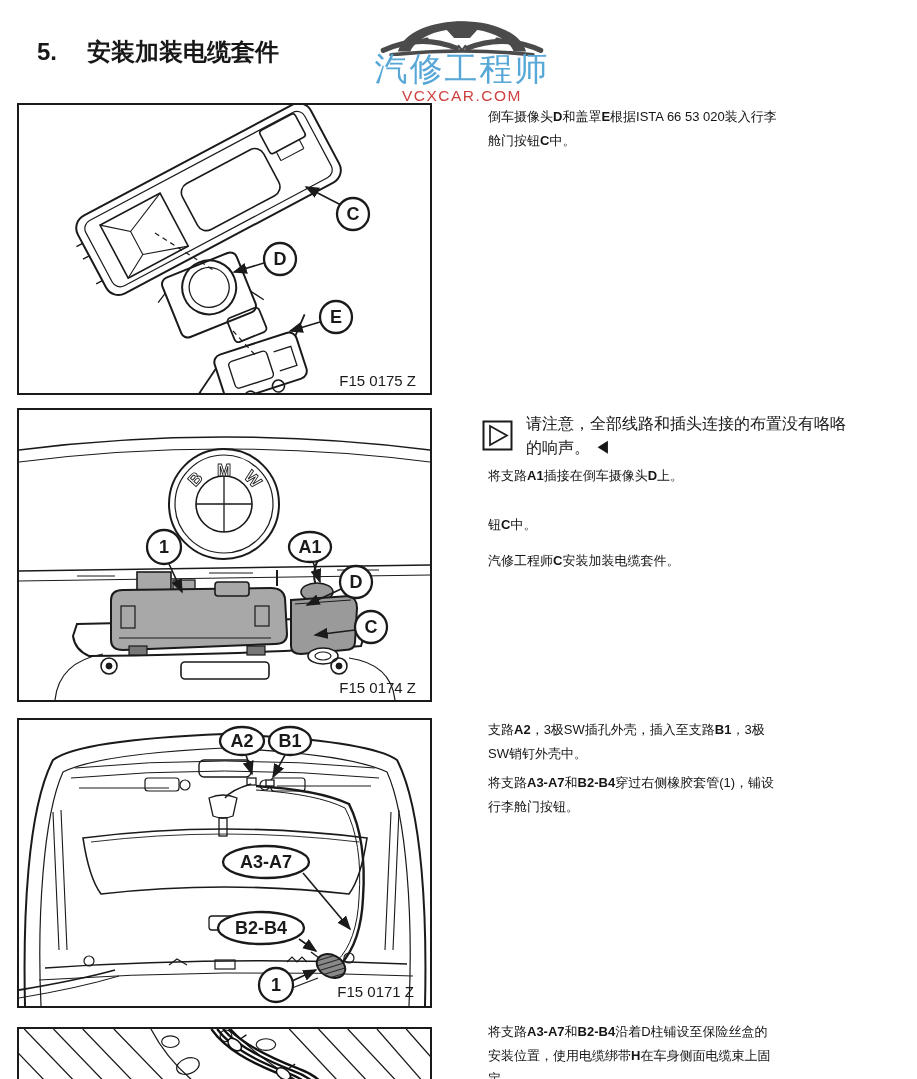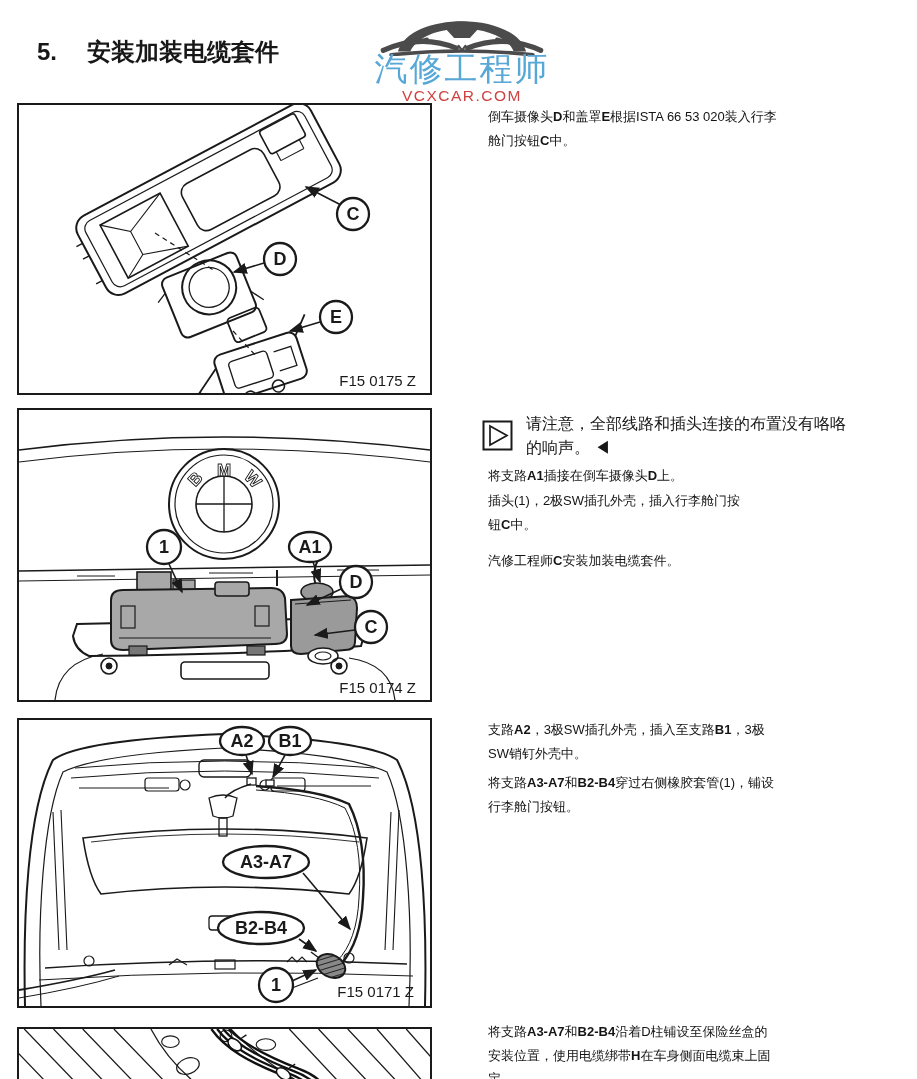--- a/index.html
+++ b/index.html
@@ -305,17 +305,17 @@
 
 <div id="noteblk">
   <svg width="31" height="31" viewBox="0 0 31 31">
     <rect x="1.5" y="1.5" width="28" height="28" fill="#fff" stroke="#1a1a1a" stroke-width="2"></rect>
     <polygon points="8,6 25,15.5 8,25" fill="none" stroke="#1a1a1a" stroke-width="1.7"></polygon>
   </svg>
   <p class="ntxt"><span>请注意，全部线路和插头连接的布置没有咯咯</span><br><span>的响声。</span><span> ◀</span></p>
 </div>
 
 <p class="para" id="p3"><span>将支路</span><b>A1</b><span>插接在倒车摄像头</span><b>D</b><span>上。</span></p>
-<p class="para" id="p4"><span>插头(1)，2极SW插孔外壳，插入行李舱门按</span><br><span>钮</span><b>C</b><span>中。</span></p>
+<p class="para" id="p4"><br><span>钮</span><b>C</b><span>中。</span></p>
 <p class="para" id="p5"><span>汽修工程师</span><b>C</b><span>安装加装电缆套件。</span></p>
 <p class="para" id="p6"><span>支路</span><b>A2</b><span>，3极SW插孔外壳，插入至支路</span><b>B1</b><span>，3极</span><br><span>SW销钉外壳中。</span></p>
 <p class="para" id="p7"><span>将支路</span><b>A3-A7</b><span>和</span><b>B2-B4</b><span>穿过右侧橡胶套管(1)，铺设</span><br><span>行李舱门按钮。</span></p>
 <p class="para" id="p8"><span>将支路</span><b>A3-A7</b><span>和</span><b>B2-B4</b><span>沿着D柱铺设至保险丝盒的</span><br><span>安装位置，使用电缆绑带</span><b>H</b><span>在车身侧面电缆束上固</span><br><span>定</span></p>
 
 </body></html>

